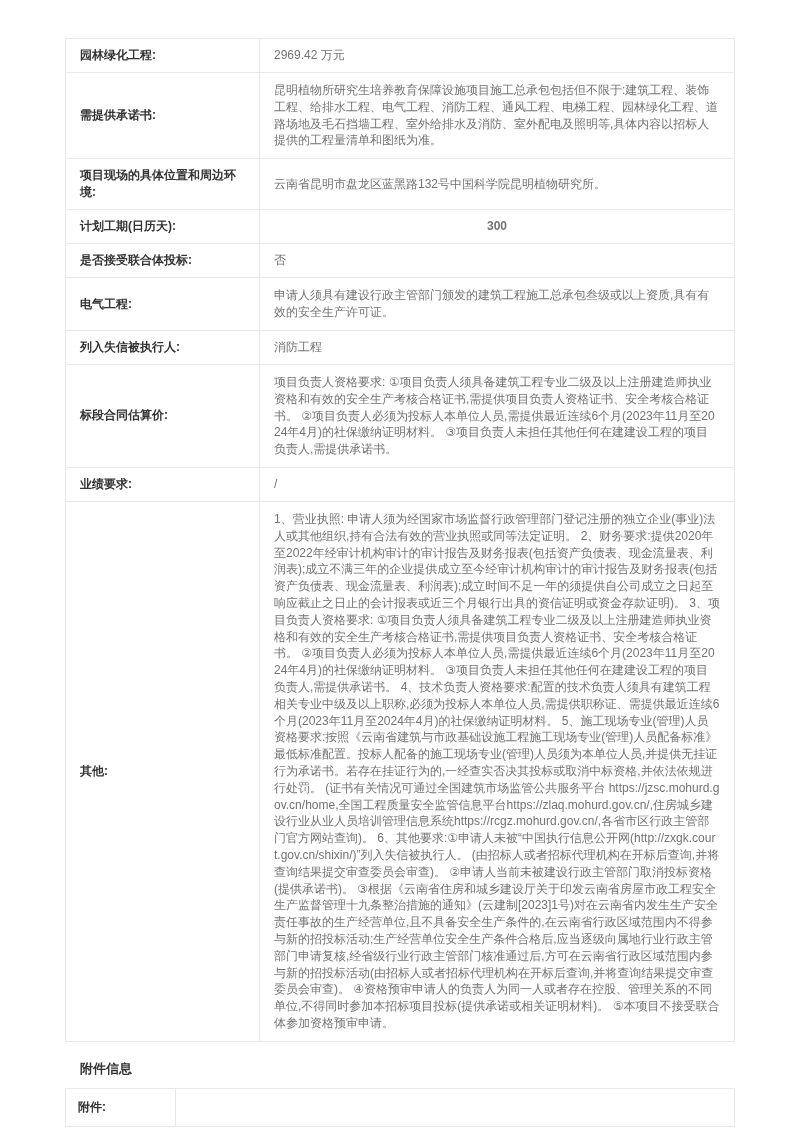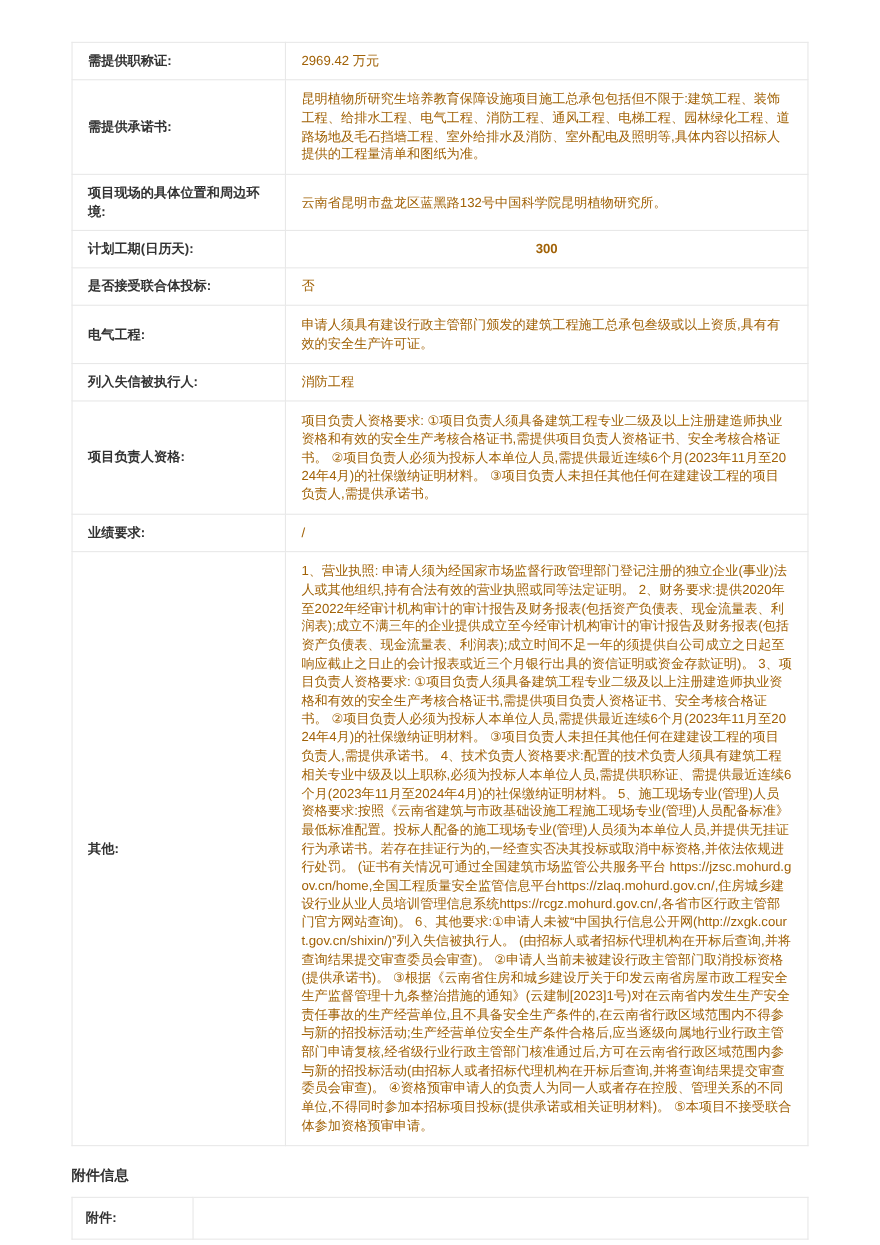--- a/index.html
+++ b/index.html
@@ -19,41 +19,41 @@
     vertical-align:middle;
     line-height:1.42;
     word-break:break-all;
   }
   table.info td.label{
     width:165px;
     font-weight:bold;
     color:#333;
     vertical-align:middle;
   }
-  table.info td.value{color:#a16207;}
+  table.info td.value{color:#737373;}
   table.info td.bold-value{font-weight:bold;text-align:center;}
   table.info td.long{line-height:1.40;vertical-align:top;padding-top:9px;padding-bottom:9px;}
 
   
-  .section-title{font-size:13px;font-weight:bold;margin:18px 0 10px 0;color:#333;}
+  .section-title{font-size:13px;font-weight:bold;margin:18px 0 10px 15px;color:#333;}
   table.attach-outer{width:670px;border-collapse:collapse;font-size:12px;}
   table.attach-outer > tbody > tr > td{border:1px solid #e8e8e8;vertical-align:middle;}
   td.attach-label{width:100px;font-weight:bold;padding:10px 12px;}
   td.attach-body{padding:9px 14px 9px 14px;}
   table.attach-inner{width:530px;border-collapse:collapse;font-size:12px;}
 </style>
 </head>
 <body>
 
 <div class="page">
 
   <table class="info">
     <tbody>
       <tr>
-        <td class="label">需提供职称证:</td>
+        <td class="label">园林绿化工程:</td>
         <td class="value">2969.42 万元</td>
       </tr>
       <tr>
         <td class="label">需提供承诺书:</td>
         <td class="value long">昆明植物所研究生培养教育保障设施项目施工总承包包括但不限于:建筑工程、装饰工程、给排水工程、电气工程、消防工程、通风工程、电梯工程、园林绿化工程、道路场地及毛石挡墙工程、室外给排水及消防、室外配电及照明等,具体内容以招标人提供的工程量清单和图纸为准。</td>
       </tr>
       <tr>
         <td class="label">项目现场的具体位置和周边环境:</td>
         <td class="value">云南省昆明市盘龙区蓝黑路132号中国科学院昆明植物研究所。</td>
       </tr>
@@ -67,21 +67,21 @@
       </tr>
       <tr>
         <td class="label">电气工程:</td>
         <td class="value long">申请人须具有建设行政主管部门颁发的建筑工程施工总承包叁级或以上资质,具有有效的安全生产许可证。</td>
       </tr>
       <tr>
         <td class="label">列入失信被执行人:</td>
         <td class="value">消防工程</td>
       </tr>
       <tr>
-        <td class="label">项目负责人资格:</td>
+        <td class="label">标段合同估算价:</td>
         <td class="value long">项目负责人资格要求: ①项目负责人须具备建筑工程专业二级及以上注册建造师执业资格和有效的安全生产考核合格证书,需提供项目负责人资格证书、安全考核合格证书。 ②项目负责人必须为投标人本单位人员,需提供最近连续6个月(2023年11月至2024年4月)的社保缴纳证明材料。 ③项目负责人未担任其他任何在建建设工程的项目负责人,需提供承诺书。</td>
       </tr>
       <tr>
         <td class="label">业绩要求:</td>
         <td class="value">/</td>
       </tr>
       <tr>
         <td class="label">其他:</td>
         <td class="value long">1、营业执照: 申请人须为经国家市场监督行政管理部门登记注册的独立企业(事业)法人或其他组织,持有合法有效的营业执照或同等法定证明。 2、财务要求:提供2020年至2022年经审计机构审计的审计报告及财务报表(包括资产负债表、现金流量表、利润表);成立不满三年的企业提供成立至今经审计机构审计的审计报告及财务报表(包括资产负债表、现金流量表、利润表);成立时间不足一年的须提供自公司成立之日起至响应截止之日止的会计报表或近三个月银行出具的资信证明或资金存款证明)。 3、项目负责人资格要求: ①项目负责人须具备建筑工程专业二级及以上注册建造师执业资格和有效的安全生产考核合格证书,需提供项目负责人资格证书、安全考核合格证书。 ②项目负责人必须为投标人本单位人员,需提供最近连续6个月(2023年11月至2024年4月)的社保缴纳证明材料。 ③项目负责人未担任其他任何在建建设工程的项目负责人,需提供承诺书。 4、技术负责人资格要求:配置的技术负责人须具有建筑工程相关专业中级及以上职称,必须为投标人本单位人员,需提供职称证、需提供最近连续6个月(2023年11月至2024年4月)的社保缴纳证明材料。 5、施工现场专业(管理)人员资格要求:按照《云南省建筑与市政基础设施工程施工现场专业(管理)人员配备标准》最低标准配置。投标人配备的施工现场专业(管理)人员须为本单位人员,并提供无挂证行为承诺书。若存在挂证行为的,一经查实否决其投标或取消中标资格,并依法依规进行处罚。 (证书有关情况可通过全国建筑市场监管公共服务平台 https://jzsc.mohurd.gov.cn/home,全国工程质量安全监管信息平台https://zlaq.mohurd.gov.cn/,住房城乡建设行业从业人员培训管理信息系统https://rcgz.mohurd.gov.cn/,各省市区行政主管部门官方网站查询)。 6、其他要求:①申请人未被“中国执行信息公开网(http://zxgk.court.gov.cn/shixin/)”列入失信被执行人。 (由招标人或者招标代理机构在开标后查询,并将查询结果提交审查委员会审查)。 ②申请人当前未被建设行政主管部门取消投标资格(提供承诺书)。 ③根据《云南省住房和城乡建设厅关于印发云南省房屋市政工程安全生产监督管理十九条整治措施的通知》(云建制[2023]1号)对在云南省内发生生产安全责任事故的生产经营单位,且不具备安全生产条件的,在云南省行政区域范围内不得参与新的招投标活动;生产经营单位安全生产条件合格后,应当逐级向属地行业行政主管部门申请复核,经省级行业行政主管部门核准通过后,方可在云南省行政区域范围内参与新的招投标活动(由招标人或者招标代理机构在开标后查询,并将查询结果提交审查委员会审查)。 ④资格预审申请人的负责人为同一人或者存在控股、管理关系的不同单位,不得同时参加本招标项目投标(提供承诺或相关证明材料)。 ⑤本项目不接受联合体参加资格预审申请。</td>
       </tr>

